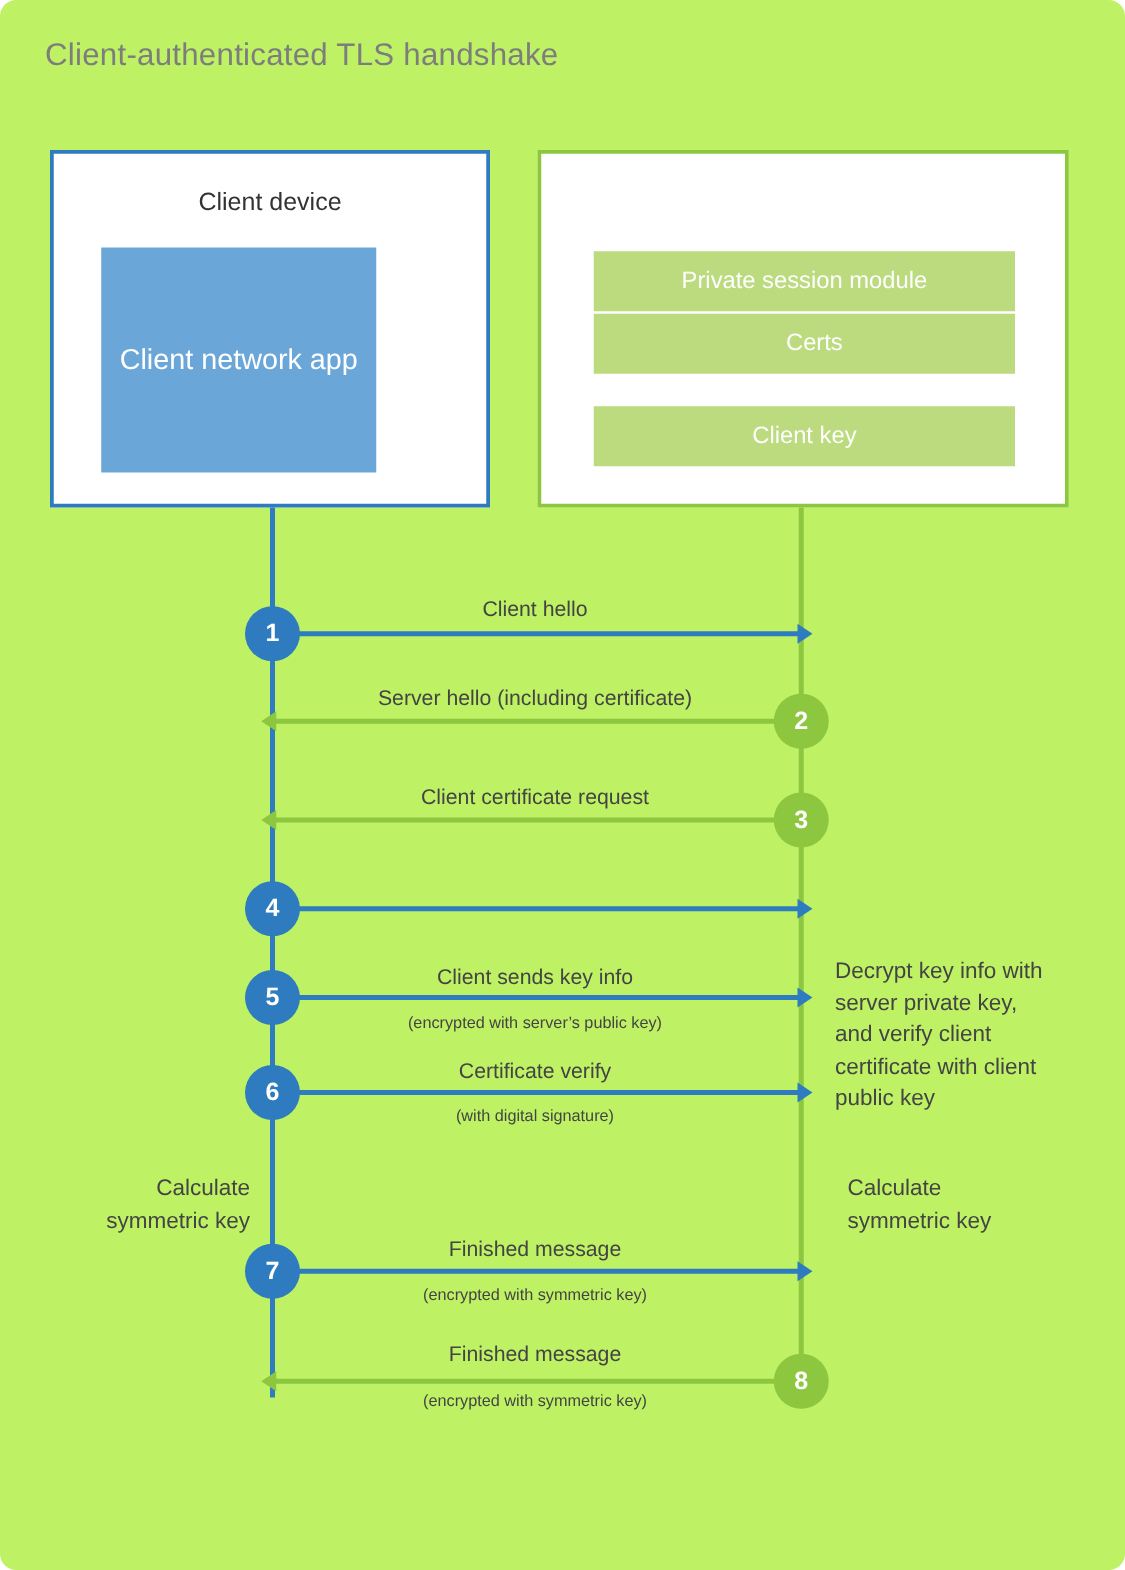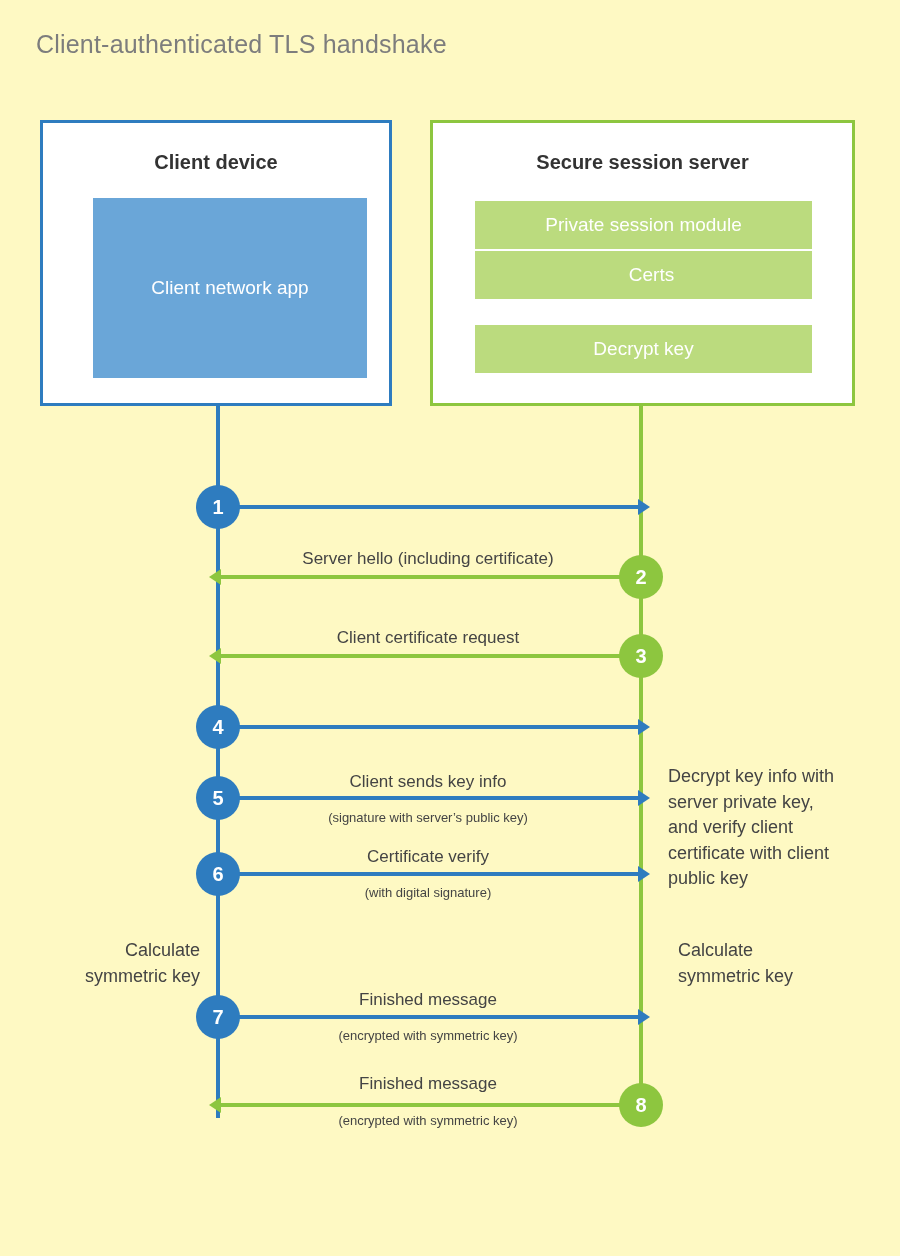--- a/index.html
+++ b/index.html
@@ -7,22 +7,23 @@
     padding: 0;
     background: #ffffff;
   }
   body {
     font-family: "Liberation Sans", sans-serif;
   }
   #canvas {
     position: relative;
     width: 900px;
     height: 1256px;
-    background: #fef9c3;
+    background: #bef264;
     overflow: hidden;
+    border-radius: 13px;
   }
 
   
   .diagram-title {
     position: absolute;
     left: 36px;
     top: 30px;
     font-size: 25px;
     font-weight: 400;
     color: #7d7d7d;
@@ -50,42 +51,41 @@
     height: 286px;
     border: 3px solid #8DC63F;
   }
   .party-title {
     position: absolute;
     left: 0;
     right: 0;
     top: 28px;
     text-align: center;
     font-size: 20px;
-    font-weight: bold;
+    font-weight: normal;
     color: #333333;
     white-space: nowrap;
   }
 
   .client-app {
     position: absolute;
     left: 38px;
     top: 75px;
-    width: 274px;
+    width: 220px;
     height: 180px;
     background: #6AA6D8;
     color: #ffffff;
-    font-size: 19px;
+    font-size: 23px;
     display: flex;
     align-items: center;
     justify-content: center;
     text-align: center;
     line-height: 1.35;
     box-sizing: border-box;
     padding: 0 10px;
-    margin-left: 12px;
   }
 
   .server-bar {
     position: absolute;
     left: 42px;
     width: 337px;
     height: 48px;
     background: #BBDB7E;
     color: #ffffff;
     font-size: 19px;
@@ -188,29 +188,29 @@
 <div id="canvas">
 
   <div class="diagram-title">Client-authenticated TLS handshake</div>
 
   <div class="party-box client">
     <div class="party-title">Client device</div>
     <div class="client-app">Client network app</div>
   </div>
 
   <div class="party-box server">
-    <div class="party-title">Secure session server</div>
     <div class="server-bar b0">Private session module</div>
     <div class="server-bar b1">Certs</div>
-    <div class="server-bar b2">Decrypt key</div>
+    <div class="server-bar b2">Client key</div>
   </div>
 
   <div class="lifeline client-line"></div>
   <div class="lifeline server-line"></div>
 
+  <div class="msg-label" style="left:278px; top:478px; width:300px;">Client hello</div>
   <div class="arrow blue to-right" style="left:218px; top:505px; width:421px;">
       <span class="head"></span>
     </div>
   <div class="step-circle blue" style="left:196px; top:485px;">1</div>
 
   <div class="msg-label" style="left:278px; top:549px; width:300px;">Server hello (including certificate)</div>
   <div class="arrow green to-left" style="left:220px; top:575px; width:421px;">
       <span class="head"></span>
     </div>
   <div class="step-circle green" style="left:619px; top:555px;">2</div>
@@ -223,21 +223,21 @@
 
   <div class="arrow blue to-right" style="left:218px; top:725px; width:421px;">
       <span class="head"></span>
     </div>
   <div class="step-circle blue" style="left:196px; top:705px;">4</div>
 
   <div class="msg-label" style="left:278px; top:772px; width:300px;">Client sends key info</div>
   <div class="arrow blue to-right" style="left:218px; top:796px; width:421px;">
       <span class="head"></span>
     </div>
-  <div class="msg-sub" style="left:278px; top:810px; width:300px;">(signature with server’s public key)</div>
+  <div class="msg-sub" style="left:278px; top:810px; width:300px;">(encrypted with server’s public key)</div>
   <div class="step-circle blue" style="left:196px; top:776px;">5</div>
 
   <div class="msg-label" style="left:278px; top:847px; width:300px;">Certificate verify</div>
   <div class="arrow blue to-right" style="left:218px; top:872px; width:421px;">
       <span class="head"></span>
     </div>
   <div class="msg-sub" style="left:278px; top:885px; width:300px;">(with digital signature)</div>
   <div class="step-circle blue" style="left:196px; top:852px;">6</div>
 
   <div class="msg-label" style="left:278px; top:990px; width:300px;">Finished message</div>

